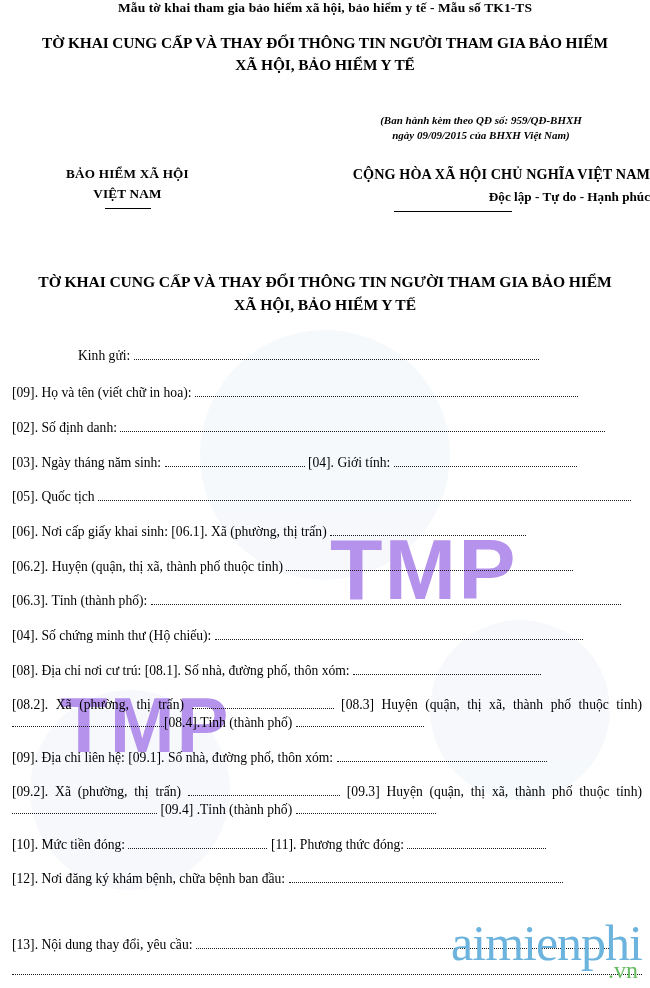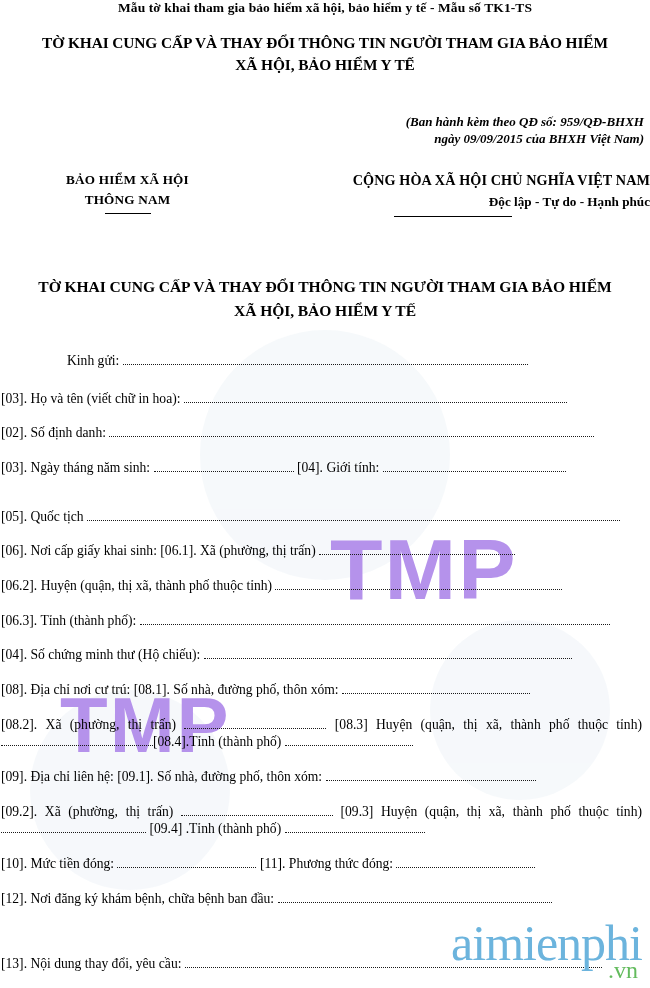--- a/index.html
+++ b/index.html
@@ -61,23 +61,23 @@
     font-weight: bold;
     font-size: 15.4px;
     line-height: 1.45;
     margin: 0;
     padding-top: 14px;
     letter-spacing: -0.1px;
   }
 
   
   .issue-note {
-    text-align: right;
+    text-align: center;
     font-style: italic;
-    font-size: 13px;
+    font-size: 11px;
     line-height: 1.35;
     font-weight: bold;
     margin: 0;
   }
   .header-row {
     display: flex;
     align-items: flex-start;
   }
   .hdr-left {
     width: 255px;
@@ -196,53 +196,53 @@
     <div style="margin-top:36px; padding-left:318px; padding-right:6px;">
       <div class="issue-note">
         <span>(Ban hành kèm theo QĐ số: 959/QĐ-BHXH</span><br>
         <span>ngày 09/09/2015 của BHXH Việt Nam)</span>
       </div>
     </div>
 
     <div class="header-row" style="margin-top:22px;">
       <div class="hdr-left">
         <div class="org-name">BẢO HIỂM XÃ HỘI</div>
-        <div class="org-name">THÔNG NAM</div>
+        <div class="org-name">VIỆT NAM</div>
         <div class="rule rule-short"></div>
       </div>
       <div class="hdr-right">
         <div class="nation-name">CỘNG HÒA XÃ HỘI CHỦ NGHĨA VIỆT NAM</div>
         <div class="motto">Độc lập - Tự do - Hạnh phúc</div>
         <div class="rule rule-long"></div>
       </div>
     </div>
 
     <div class="doc-title-main" style="margin-top:58px;">
       <span>TỜ KHAI CUNG CẤP VÀ THAY ĐỔI THÔNG TIN NGƯỜI THAM GIA BẢO HIỂM</span><br>
       <span>XÃ HỘI, BẢO HIỂM Y TẾ</span>
     </div>
 
-    <div style="margin-top:30px; padding-left:1px; padding-right:8px;">
+    <div style="margin-top:30px; padding-left:12px; padding-right:8px;">
 
       <div class="form-line" style="padding-left:66px; margin-bottom:20px;">
         <span>Kinh gửi:</span>
         <span class="dots" style="width:405px;"></span>
       </div>
 
       <div class="form-line" style="margin-bottom:17px;">
-        <span>[03]. Họ và tên (viết chữ in hoa):</span>
+        <span>[09]. Họ và tên (viết chữ in hoa):</span>
         <span class="dots" style="width:383px;"></span>
       </div>
 
       <div class="form-line" style="margin-bottom:17px;">
         <span>[02]. Số định danh:</span>
         <span class="dots" style="width:485px;"></span>
       </div>
 
-      <div class="form-line" style="margin-bottom:31px;">
+      <div class="form-line" style="margin-bottom:17px;">
         <span>[03]. Ngày tháng năm sinh:</span>
         <span class="dots" style="width:140px;"></span>
         <span>[04]. Giới tính:</span>
         <span class="dots" style="width:183px;"></span>
       </div>
 
       <div class="form-line" style="margin-bottom:17px;">
         <span>[05]. Quốc tịch</span>
         <span class="dots" style="width:533px;"></span>
       </div>

